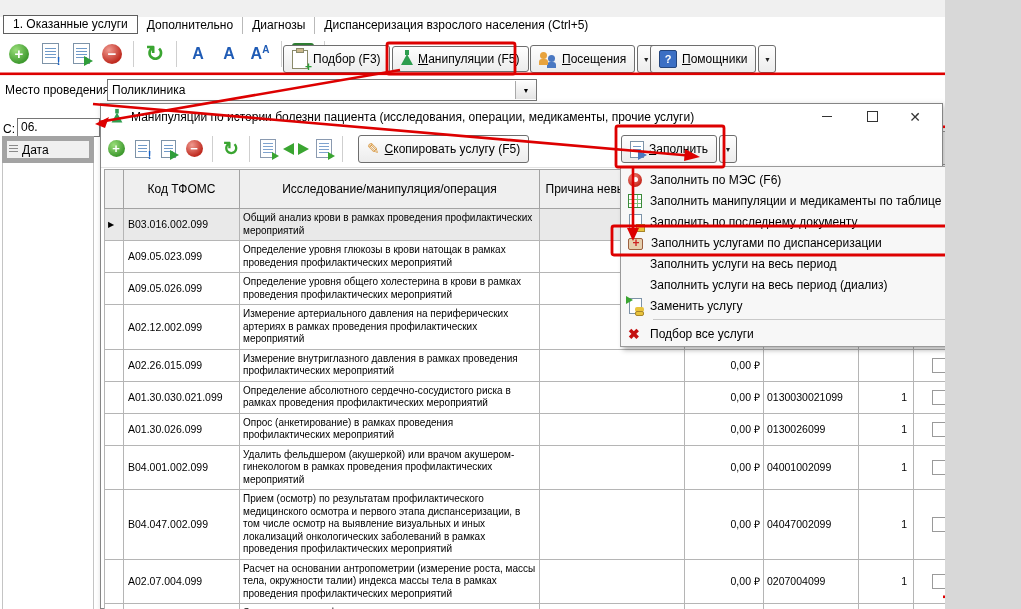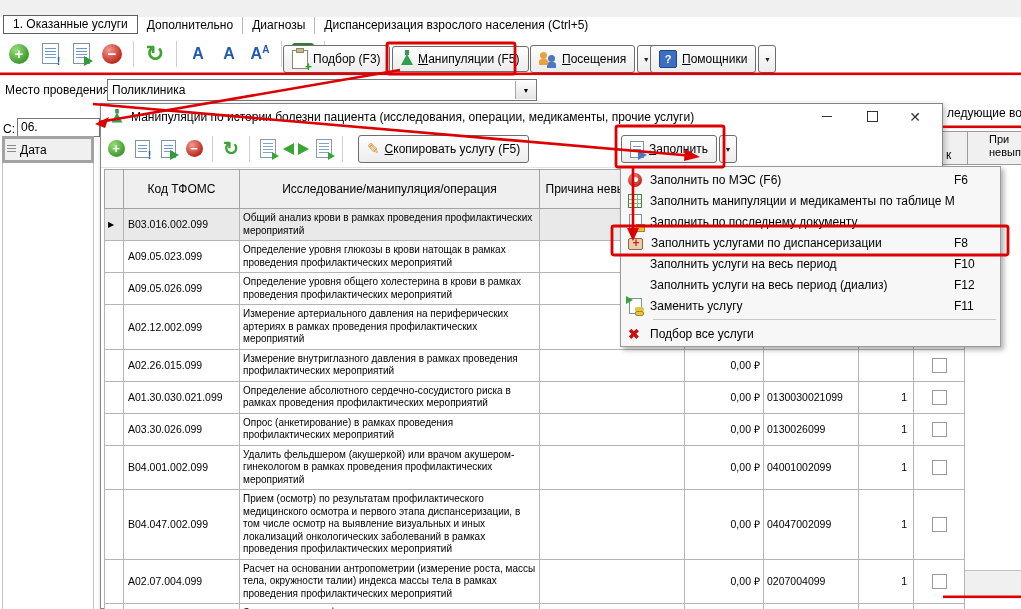--- a/index.html
+++ b/index.html
@@ -1,17 +1,17 @@
 <!DOCTYPE html>
 <html><head>
 <meta charset="utf-8">
 <style>
   html,body{margin:0;padding:0;background:#d8d8d8;}
-  .screen{position:relative;width:1021px;height:609px;background:#fff;overflow:hidden;
-          font-family:"Liberation Sans",sans-serif;font-size:12px;color:#000;}
+  .screen{position:relative;width:897px;height:609px;background:#fff;overflow:hidden;
+          font-family:"Liberation Sans",sans-serif;font-size:12px;color:#000;padding-left:48px;}
   
   .topstrip{position:absolute;left:0;top:0;width:1021px;height:17px;background:#f0f0f0;}
   .tabs{position:absolute;left:3px;top:17px;display:flex;align-items:flex-end;height:17px;}
   .tab{padding:1px 9px 2px 9px;white-space:nowrap;}
   .tab.active{border:1px solid #5f5f5f;background:#fff;}
   .tab.plain{border-left:1px solid #b9b9b9;}
   .tab.plain.first{border-left:none;}
   
   .toolbar{position:absolute;left:0;top:34px;width:1021px;height:39px;display:flex;align-items:center;padding-left:6px;gap:5px;background:#fff;}
   .vsep{width:1px;height:26px;background:#cfcfcf;margin:0 3px;flex:none;}
@@ -47,21 +47,21 @@
   .clip::before{content:"";position:absolute;left:3px;top:-3px;width:6px;height:3px;background:#c9b78a;border:1px solid #8a8a6a;}
   .clip::after{content:"+";position:absolute;right:-5px;bottom:-6px;color:#2f9e3a;font-weight:bold;font-size:12px;}
   
   .place-label{position:absolute;left:5px;top:83px;}
   .combo{position:absolute;left:107px;top:79px;width:428px;height:20px;border:1px solid #767676;background:#fff;display:flex;align-items:center;}
   .combo .val{flex:1;padding-left:4px;}
   .combo .cbtn{width:20px;height:18px;border-left:1px solid #a9a9a9;background:linear-gradient(#fdfdfd,#e4e4e4);display:flex;align-items:center;justify-content:center;font-size:7px;}
   
   .date-label{position:absolute;left:3px;top:122px;}
   .date-input{position:absolute;left:17px;top:118px;width:83px;height:19px;border:1px solid #767676;background:#fff;padding:1px 0 0 3px;box-sizing:border-box;}
-  .bg-colhead{position:absolute;left:2px;top:136px;width:92px;height:27px;background:#f0f0f0;border:3px solid #a3a3a3;box-sizing:border-box;display:flex;align-items:center;}
+  .bg-colhead{position:absolute;left:2px;top:136px;width:92px;height:27px;background:#f0f0f0;border:5px solid #a3a3a3;box-sizing:border-box;display:flex;align-items:center;}
   .gridglyph{width:9px;height:9px;margin:0 4px 0 2px;background:repeating-linear-gradient(#8a8a8a 0 1px,transparent 1px 3px);}
   .bg-vline1{position:absolute;left:2px;top:163px;width:1px;height:446px;background:#c4c4c4;}
   .bg-vline2{position:absolute;left:93px;top:163px;width:1px;height:446px;background:#c4c4c4;}
   .bg-right-text{position:absolute;left:947px;top:106px;white-space:nowrap;}
   .bg-right-head{position:absolute;left:943px;top:131px;width:78px;height:32px;background:#f0f0f0;border-top:1px solid #9c9c9c;border-bottom:1px solid #9c9c9c;}
   .bg-right-head .c1{position:absolute;left:3px;bottom:2px;}
   .bg-right-head .vdiv{position:absolute;left:24px;top:0;width:1px;height:100%;background:#9c9c9c;}
   .bg-right-head .c2{position:absolute;left:46px;top:1px;font-size:11px;line-height:13px;text-align:left;}
   .bg-right-foot{position:absolute;left:943px;top:570px;width:78px;height:27px;background:#f0f0f0;border-top:1px solid #c0c0c0;}
   
@@ -385,21 +385,21 @@
     <td class="c-reason"></td>
     <td class="c-price">0,00 ₽</td>
     <td class="c-fed">0130030021099</td>
     <td class="c-qty">1</td>
     <td class="c-chk">
               <span class="checkbox"></span>
             </td>
   </tr>
           <tr class="row">
     <td class="c-sel"><span class="rowmark"></span></td>
-    <td class="c-code">A03.30.026.099</td>
+    <td class="c-code">A01.30.026.099</td>
     <td class="c-name">Опрос (анкетирование) в рамках проведения профилактических мероприятий</td>
     <td class="c-reason"></td>
     <td class="c-price">0,00 ₽</td>
     <td class="c-fed">0130026099</td>
     <td class="c-qty">1</td>
     <td class="c-chk">
               <span class="checkbox"></span>
             </td>
   </tr>
           <tr class="row">

